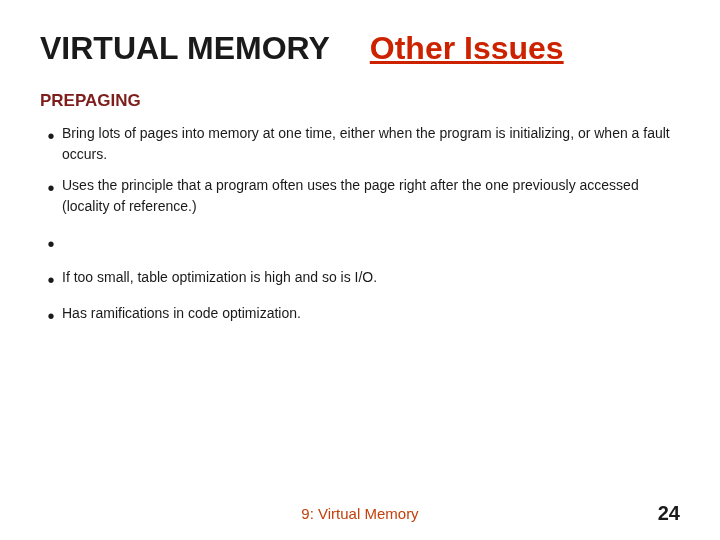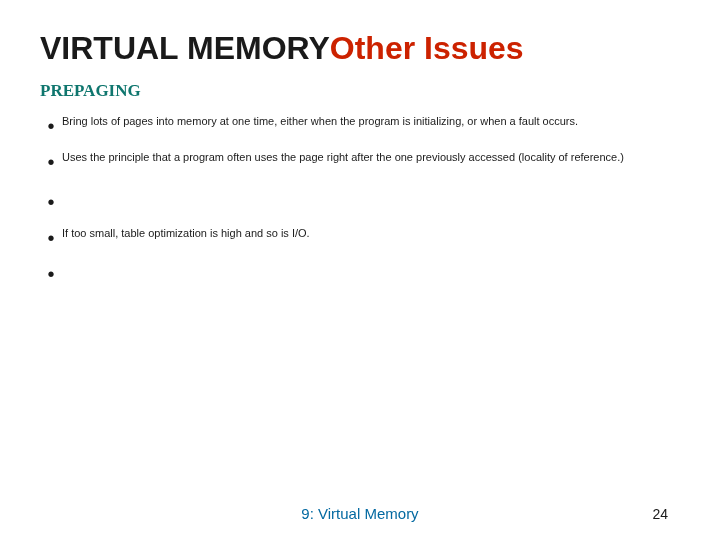--- a/index.html
+++ b/index.html
@@ -20,44 +20,45 @@
       width: 720px;
       height: 540px;
       background: #ffffff;
       padding: 30px 40px 20px 40px;
       position: relative;
     }
 
     .header {
       display: flex;
       align-items: flex-end;
-      margin-bottom: 14px;
+      gap: 40px;
+      margin-bottom: 24px;
     }
 
     .title-virtual {
       font-size: 32px;
       font-weight: bold;
       color: #1a1a1a;
       font-family: Arial, Helvetica, sans-serif;
     }
 
     .title-other-issues {
       font-size: 32px;
       font-weight: bold;
       color: #cc2200;
       font-family: Arial, Helvetica, sans-serif;
+      text-decoration: underline;
     }
 
     .section-heading {
       font-size: 17px;
       font-weight: bold;
-      color: #0f766e;
+      color: #7f1d1d;
       margin-bottom: 12px;
       margin-top: 14px;
-      font-family: Liberation Serif, serif;
     }
 
     .bullet-list {
       list-style: none;
       margin-bottom: 14px;
     }
 
     .bullet-list li {
       display: flex;
       align-items: flex-start;
@@ -69,51 +70,52 @@
 
     .bullet-dot {
       min-width: 22px;
       font-size: 20px;
       line-height: 1.3;
       text-align: center;
     }
 
     .bullet-text {
       flex: 1;
-      font-size: 11px;
+      font-size: 14px;
       line-height: 1.5;
     }
 
     .section-gap {
       margin-top: 8px;
     }
 
     .footer {
       position: absolute;
       bottom: 18px;
       left: 0;
       right: 0;
       display: flex;
       justify-content: center;
       align-items: center;
       padding: 0 40px;
     }
 
     .footer-label {
       font-size: 15px;
-      color: #0369a1;
+      color: #c2410c;
       flex: 1;
       text-align: center;
     }
 
     .footer-page {
-      font-size: 14px;
+      font-size: 20px;
       color: #1a1a1a;
       position: absolute;
-      right: 52px;
+      right: 40px;
+      font-weight: bold;
     }
   </style>
 </head>
 <body>
 
 <div class="slide">
 
   <div class="header">
     <span class="title-virtual">VIRTUAL MEMORY</span>
     <span class="title-other-issues">Other Issues</span>
@@ -137,20 +139,21 @@
     <ul class="bullet-list">
       <li>
         <span class="bullet-dot">•</span>
       </li>
       <li>
         <span class="bullet-dot">•</span>
         <span class="bullet-text">If too small, table optimization is high and so is I/O.</span>
       </li>
       <li>
         <span class="bullet-dot">•</span>
+        <span class="bullet-text">Has ramifications in code optimization.</span>
       </li>
     </ul>
   </div>
 
   <div class="footer">
     <span class="footer-label">9: Virtual Memory</span>
     <span class="footer-page">24</span>
   </div>
 
 </div>

